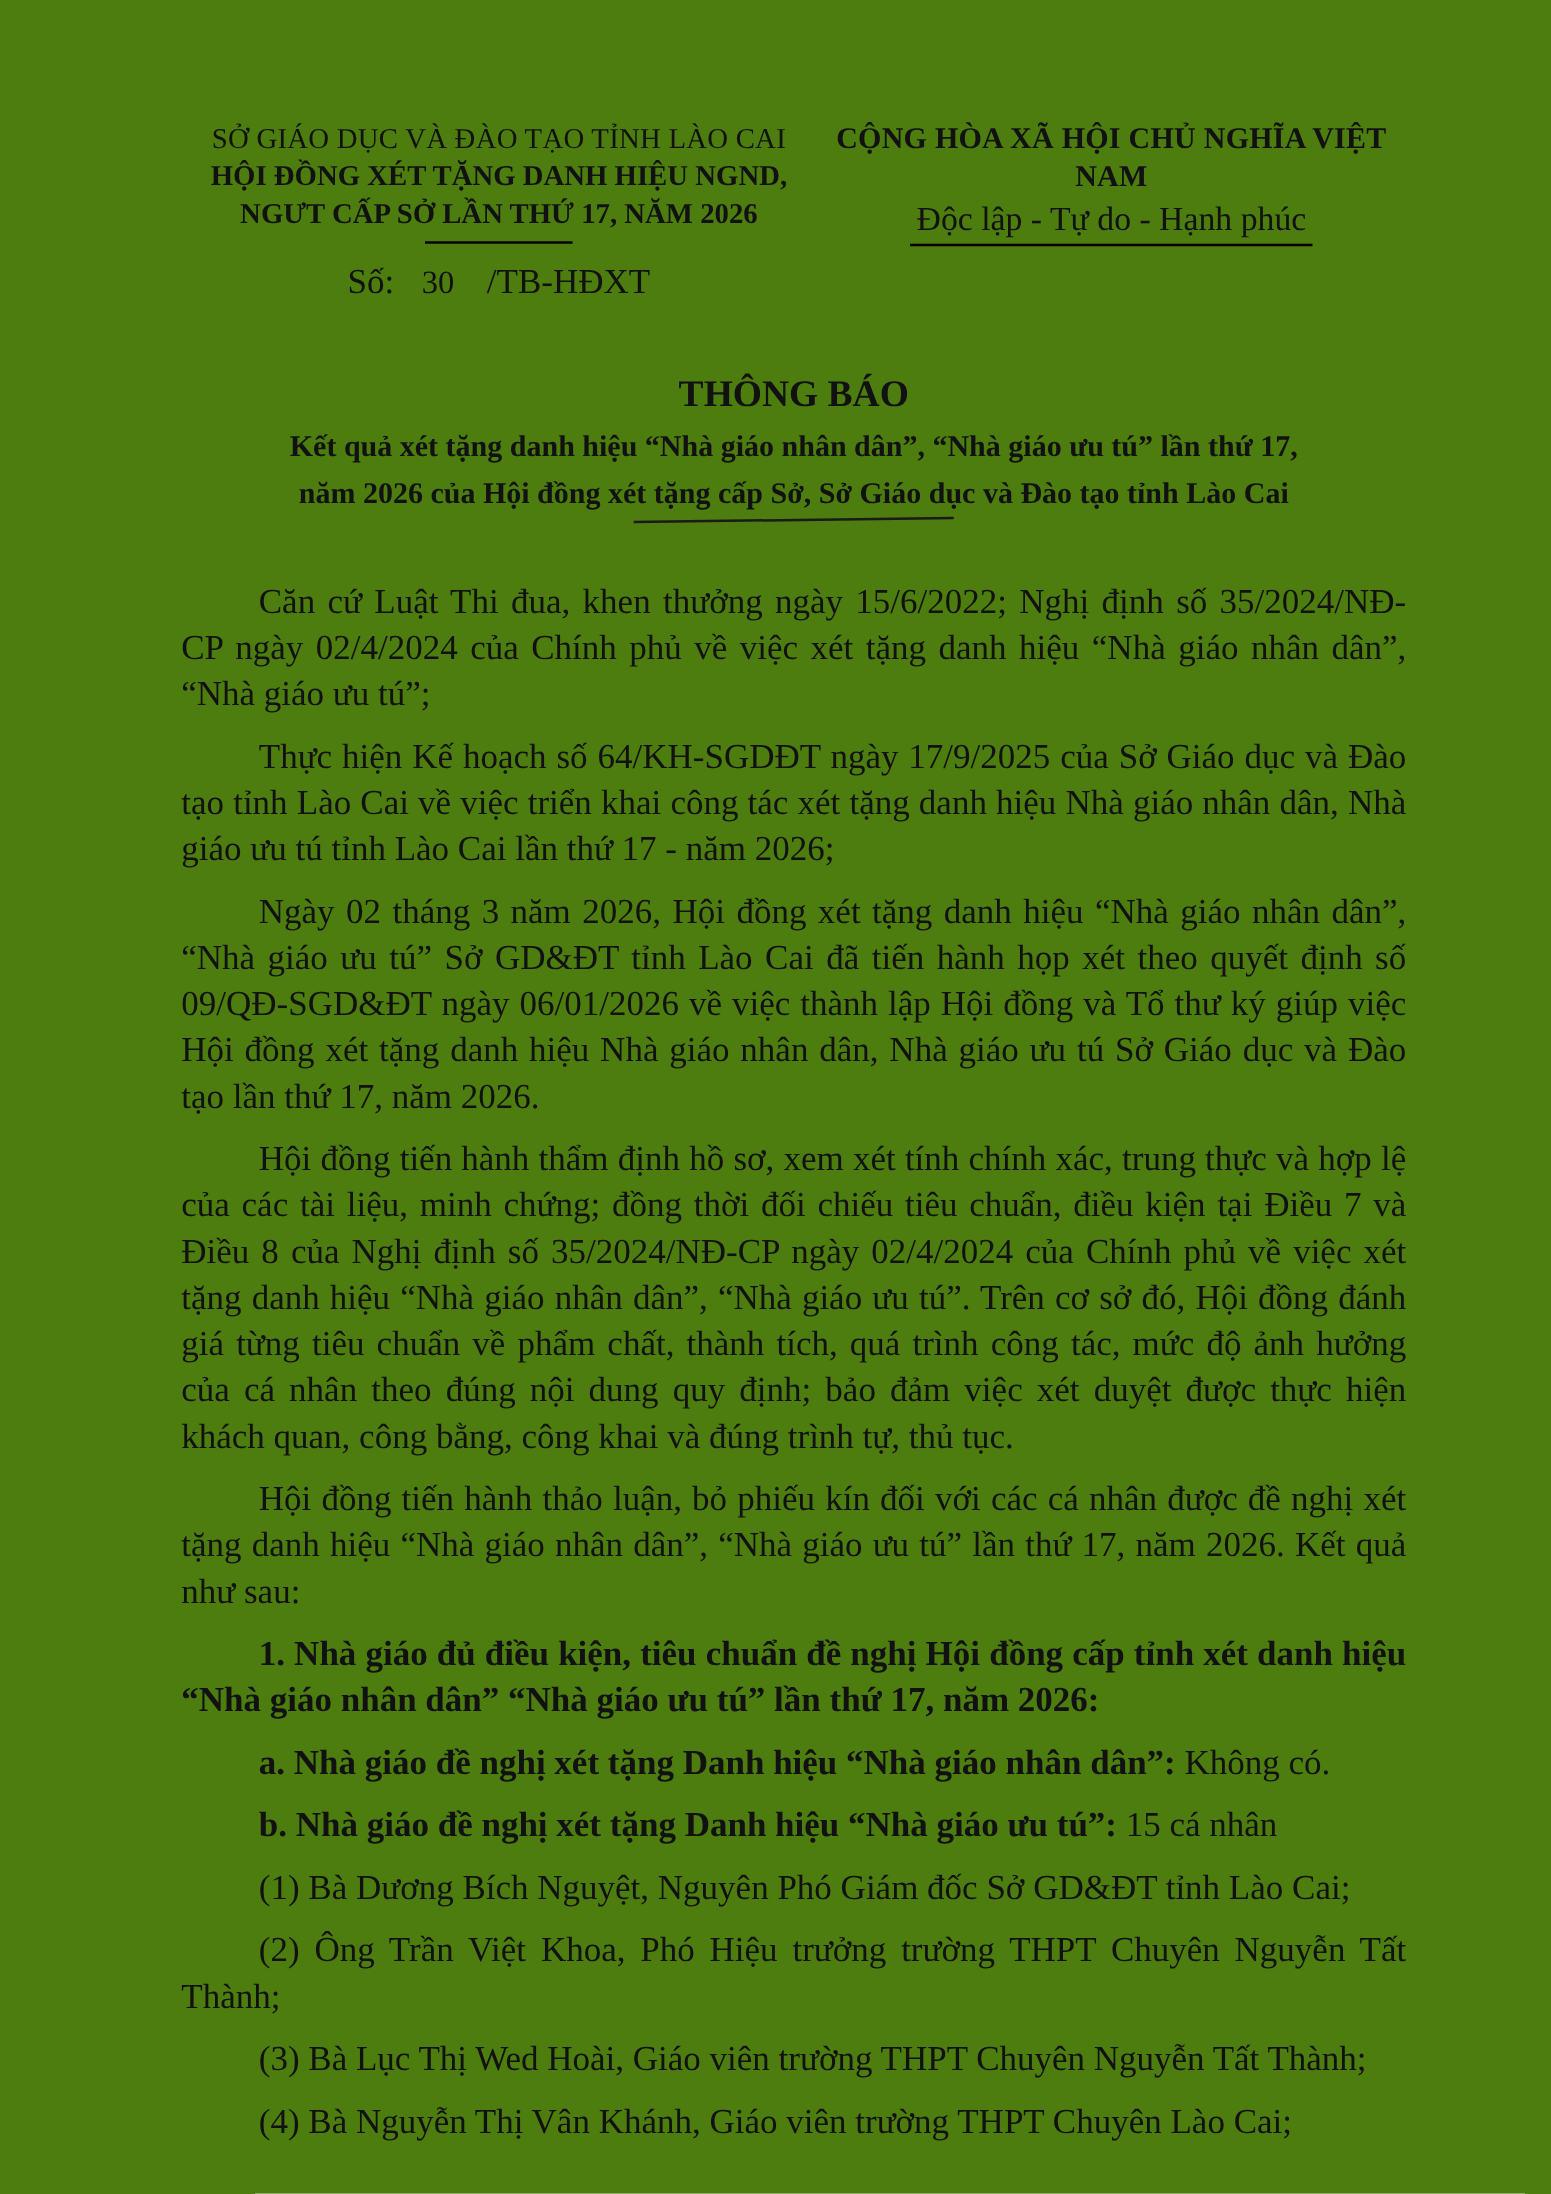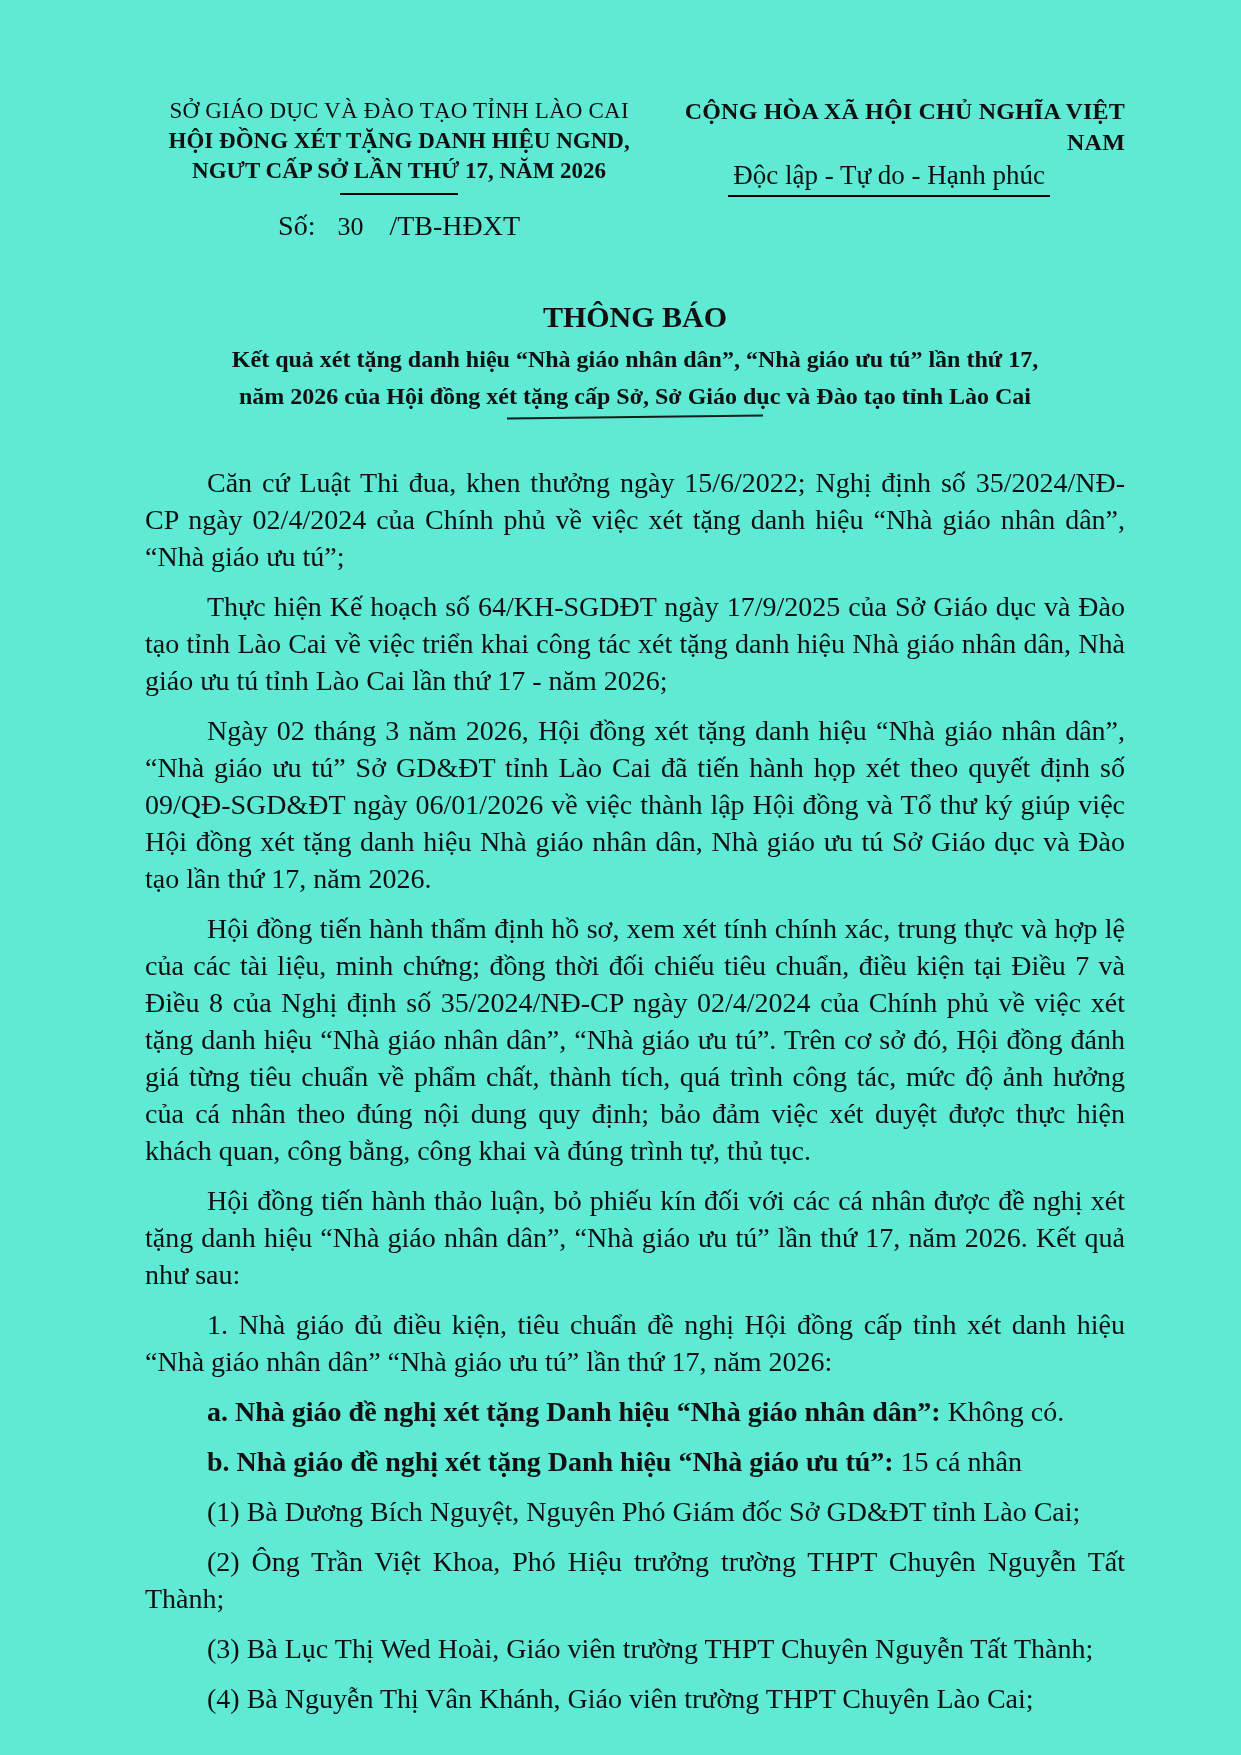--- a/index.html
+++ b/index.html
@@ -1,55 +1,55 @@
 <!DOCTYPE html>
 <html><head>
 <meta charset="utf-8">
 <style>
   html, body { margin: 0; padding: 0; background: #ffffff; }
   .page {
     position: relative;
     width: 1241px;
     height: 1755px;
     margin: 0 auto;
-    background: #5eead4;
+    background: #4d7c0f;
     color: #111;
     font-family: "Liberation Serif", "DejaVu Serif", serif;
     box-sizing: border-box;
     padding: 96px 116px 0 145px;
     overflow: hidden;
   }
 
   
   .doc-header { display: flex; justify-content: space-between; align-items: flex-start; }
   .hdr-left  { width: 530px; text-align: center; }
   .hdr-right { width: 492px; text-align: center; }
 
   .hdr-left .l1 { font-size: 23px; line-height: 30px; font-weight: normal; letter-spacing: .2px; }
   .hdr-left .l2, .hdr-left .l3 { font-size: 23px; line-height: 30px; font-weight: bold; }
   .hdr-rule-left { width: 118px; border: 0; border-top: 2px solid #000; margin: 7px auto 14px; }
   .so-line { font-size: 28px; line-height: 34px; }
   .so-line .so-num { display: inline-block; margin: 0 26px 0 22px; font-size: 26px; }
 
-  .hdr-right .r1 { font-size: 24px; line-height: 31px; font-weight: bold; letter-spacing: .2px; text-align: right; }
+  .hdr-right .r1 { font-size: 24px; line-height: 31px; font-weight: bold; letter-spacing: .2px; }
   .hdr-right .r2 { font-size: 27px; line-height: 33px; font-weight: normal; margin-top: 1px; }
   .hdr-rule-right { width: 322px; border: 0; border-top: 2px solid #000; margin: 3px auto 0; }
   .date-line { margin-top: 42px; font-size: 27px; font-style: italic; }
   .date-line .day { font-style: normal; font-size: 24px; display: inline-block; transform: translateY(4px); margin: 0 4px; }
 
   
   .title-block { text-align: center; margin-top: 54px; }
   .title-main { font-size: 30px; font-weight: bold; line-height: 38px; }
   .title-sub { font-size: 24px; font-weight: bold; line-height: 37px; margin-top: 5px; }
   .title-rule { width: 256px; border: 0; border-top: 2.5px solid #1a1a1a; margin: 1px auto 0; transform: rotate(-0.7deg); }
 
   
   .doc-body { margin-top: 46px; font-size: 28px; line-height: 37px; text-align: justify; }
   .doc-body p { margin: 0 0 13px 0; text-indent: 62px; }
-  .doc-body p.bold { font-weight: normal; }
+  .doc-body p.bold { font-weight: bold; }
   .doc-body p .run-bold { font-weight: bold; }
   .doc-body p .run-plain { font-weight: normal; }
 </style>
 </head>
 <body>
 
 <div class="page">
 
   <div class="doc-header">
     <div class="hdr-left">

